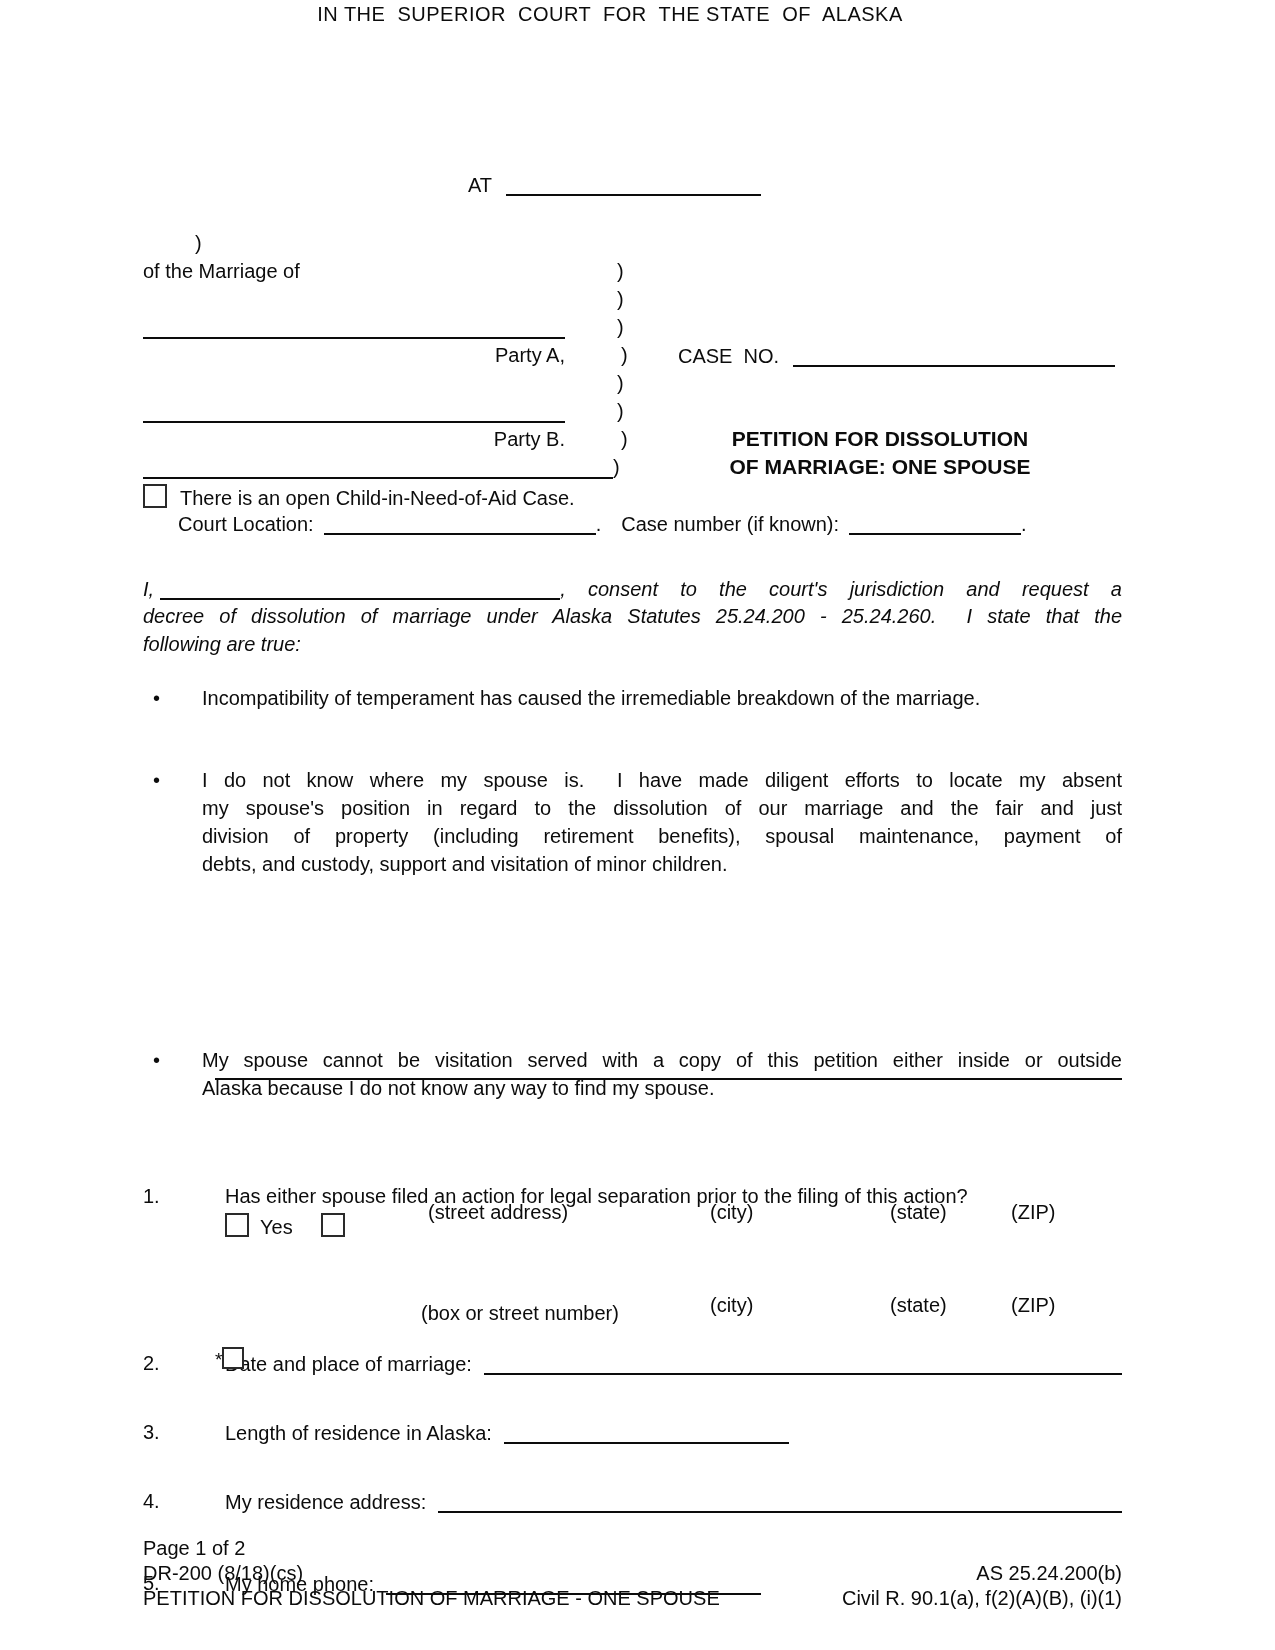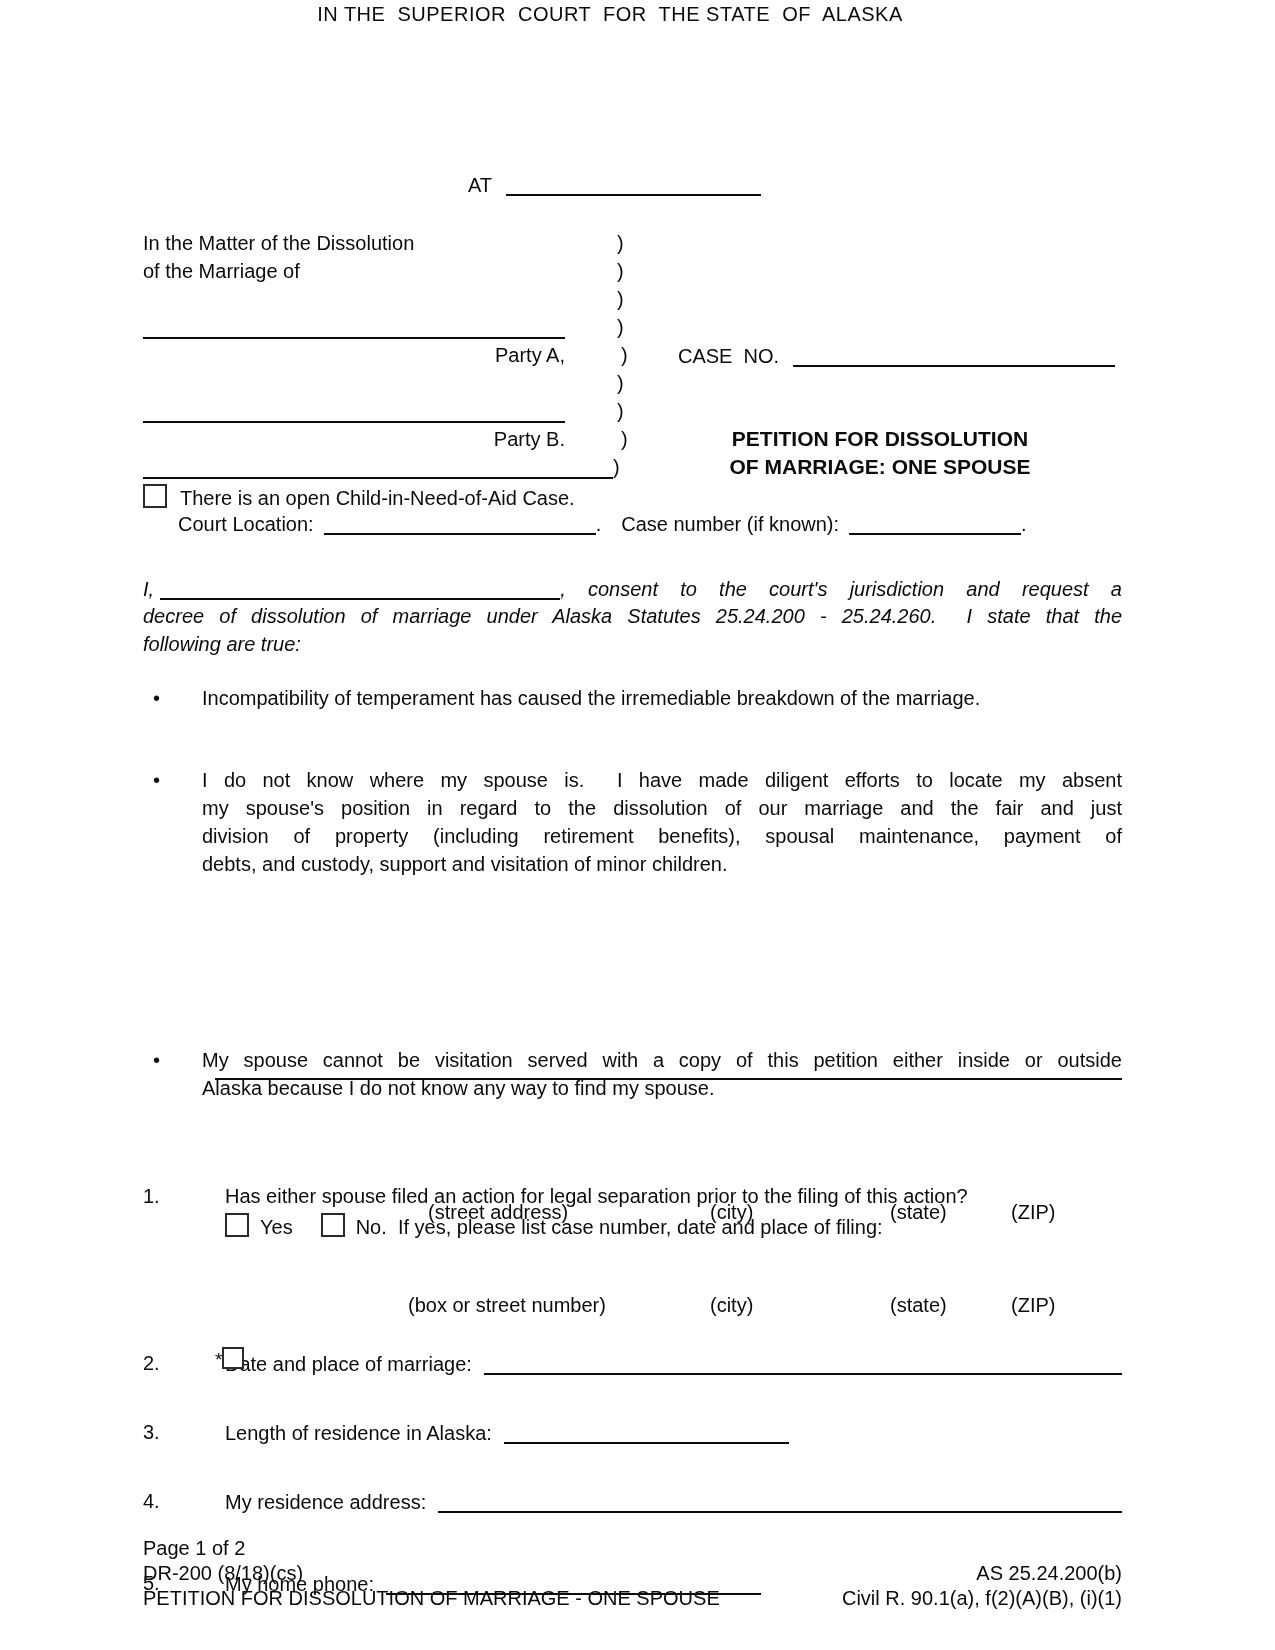--- a/index.html
+++ b/index.html
@@ -68,21 +68,20 @@
 
   <div class="abs center" style="left:0;top:142;width:1220px;line-height:28px;letter-spacing:0.5px;">
     <span class="t">IN THE  SUPERIOR  COURT  FOR  THE STATE  OF  ALASKA</span>
   </div>
   <div class="abs" style="left:468px;top:170px;line-height:28px;">
     <span class="t">AT</span><span class="blank" style="width:255px;margin-left:14px;"></span>
   </div>
 
   <div class="abs" style="left:143px;top:229px;width:700px;">
     <div class="cap-row">
-      <div class="cap-left">In the Matter of the Dissolution</div>
       <div class="cap-paren">)</div>
     </div>
     <div class="cap-row">
       <div class="cap-left">of the Marriage of</div>
       <div class="cap-paren">)</div>
     </div>
     <div class="cap-row">
       <div class="cap-left"></div>
       <div class="cap-paren">)</div>
     </div>
@@ -160,21 +159,20 @@
     <div class="pl t">Alaska because I do not know any way to find my spouse.</div>
   </div>
 
   <div class="abs item" style="left:143px;top:986px;width:897px;">
     <span class="num">1.</span>
     <div class="pl t">Has either spouse filed an action for legal separation prior to the filing of this action?</div>
     <div class="flexrow" style="line-height:28px;">
       <span class="cb"></span>
       <span class="t" style="margin-left:11px;">Yes</span>
       <span class="cb" style="margin-left:28px;"></span>
-      <span class="t" style="margin-left:11px;">No.  If yes, please list case number, date and place of filing:</span>
     </div>
   </div>
   <div class="abs hline" style="left:215px;top:1078px;width:907px;"></div>
 
   <div class="abs item flexrow" style="left:143px;top:1094px;width:897px;">
     <span class="num">2.</span>
     <span class="t">Date and place of marriage:</span>
     <span class="blank grow" style="margin-left:12px;"></span>
   </div>
 
@@ -196,21 +194,21 @@
     <span class="abs" style="left:868px;">(ZIP)</span>
   </div>
 
   <div class="abs item flexrow" style="left:143px;top:1227px;width:897px;">
     <span class="num">5.</span>
     <span class="t">My home phone:</span>
     <span class="blank" style="width:375px;margin-left:12px;"></span>
   </div>
 
   <div class="abs" style="left:143px;top:1292px;width:979px;height:26px;line-height:26px;">
-    <span class="abs" style="left:265px;">(box or street number)</span>
+    <span class="abs" style="left:278px;margin-top:8px;">(box or street number)</span>
     <span class="abs" style="left:567px;">(city)</span>
     <span class="abs" style="left:747px;">(state)</span>
     <span class="abs" style="left:868px;">(ZIP)</span>
   </div>
 
   <div class="abs flexrow" style="left:215px;top:1344px;width:907px;line-height:27px;font-size:19px;">
     <span class="t">*</span>
     <span class="cb small"></span>
   </div>
 

